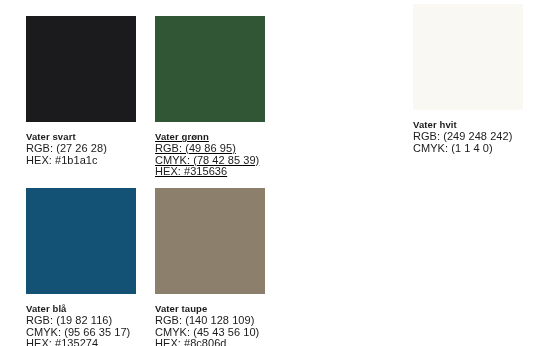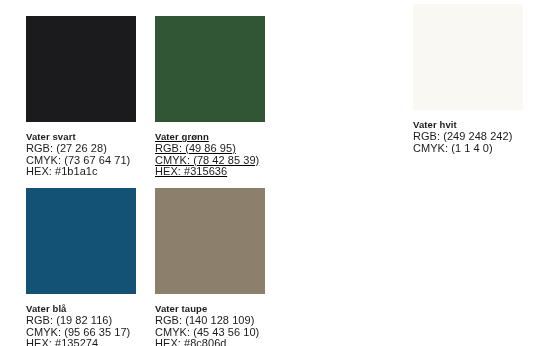--- a/index.html
+++ b/index.html
@@ -50,21 +50,20 @@
 </style>
 </head>
 <body>
 
 <div id="palette" style="background: rgb(255, 255, 255);">
     <div class="swatch-cell" style="left: 26px; top: 16px;">
       <div class="swatch-chip" style="background: rgb(27, 26, 28);"></div>
       <div class="swatch-info">
         <div class="swatch-name">Vater svart</div>
         <div class="swatch-line">RGB: (27 26 28)</div>
-        <div class="swatch-line">CMYK: (73 67 64 71)</div>
         <div class="swatch-line">HEX: #1b1a1c</div>
       </div>
     </div>
     <div class="swatch-cell" style="left: 155px; top: 16px; text-decoration: underline;">
       <div class="swatch-chip" style="background: rgb(49, 86, 54);"></div>
       <div class="swatch-info">
         <div class="swatch-name">Vater grønn</div>
         <div class="swatch-line">RGB: (49 86 95)</div>
         <div class="swatch-line">CMYK: (78 42 85 39)</div>
         <div class="swatch-line">HEX: #315636</div>

